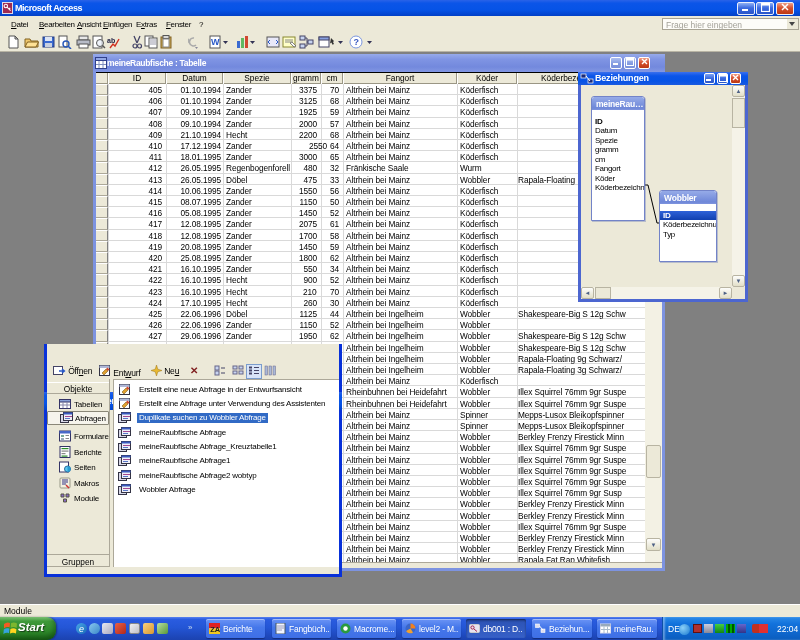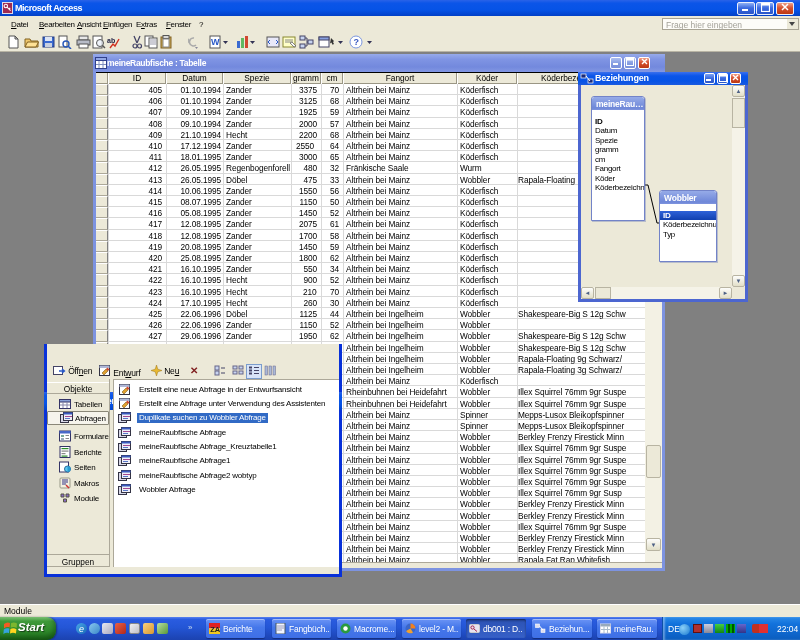--- a/index.html
+++ b/index.html
@@ -356,21 +356,21 @@
 <div class="c r" style="left:183px;width:26px">2200</div>
 <div class="c r" style="left:213px;width:18px">68</div>
 <div class="c" style="left:238px;width:110px">Altrhein  bei Mainz</div>
 <div class="c" style="left:352px;width:56px">Köderfisch</div>
 <div class="c" style="left:410px;width:126px"></div>
 </div>
 <div class="trow" style="top:86.00px">
 <div class="c r" style="left:0px;width:54px">410</div>
 <div class="c r" style="left:58px;width:55px">17.12.1994</div>
 <div class="c" style="left:118px;width:64px">Zander</div>
-<div class="c r" style="left:180px;width:26px">2550</div>
+<div class="c r" style="left:193px;width:26px">2550</div>
 <div class="c r" style="left:213px;width:18px">64</div>
 <div class="c" style="left:238px;width:110px">Altrhein  bei Mainz</div>
 <div class="c" style="left:352px;width:56px">Köderfisch</div>
 <div class="c" style="left:410px;width:126px"></div>
 </div>
 <div class="trow" style="top:97.20px">
 <div class="c r" style="left:0px;width:54px">411</div>
 <div class="c r" style="left:58px;width:55px">18.01.1995</div>
 <div class="c" style="left:118px;width:64px">Zander</div>
 <div class="c r" style="left:183px;width:26px">3000</div>

